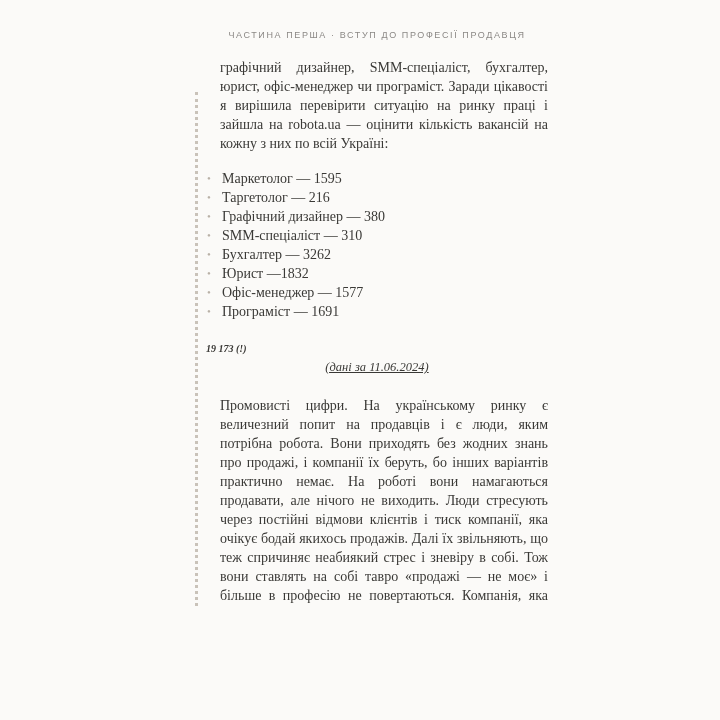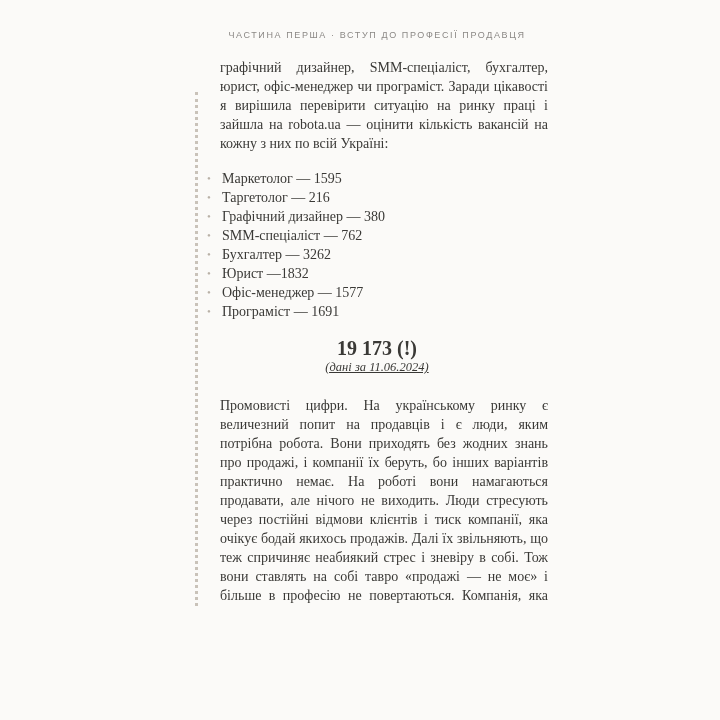--- a/index.html
+++ b/index.html
@@ -58,25 +58,26 @@
   }
   .bullet {
     position: absolute;
     left: 1px;
     top: 0;
     color: #b9b1a7;
     font-size: 11px;
     line-height: 19px;
   }
   .big-number {
-    text-align: center;
+    text-align: left;
     font-weight: bold;
-    font-size: 20px;
+    font-size: 10px;
     line-height: 19px;
     margin: 18px 0 1px 0;
+    font-style: italic;
   }
   .number-note {
     text-align: center;
     font-style: italic;
     font-size: 12.5px;
     line-height: 17px;
     margin: 0 0 20px 0;
     text-decoration: underline;
   }
   .page-number {
@@ -106,21 +107,21 @@
       <li>
         <span class="bullet">•</span>
         <span>Таргетолог — 216</span>
       </li>
       <li>
         <span class="bullet">•</span>
         <span>Графічний дизайнер — 380</span>
       </li>
       <li>
         <span class="bullet">•</span>
-        <span>SMM-спеціаліст — 762</span>
+        <span>SMM-спеціаліст — 310</span>
       </li>
       <li>
         <span class="bullet">•</span>
         <span>Бухгалтер — 3262</span>
       </li>
       <li>
         <span class="bullet">•</span>
         <span>Юрист —1832</span>
       </li>
       <li>

